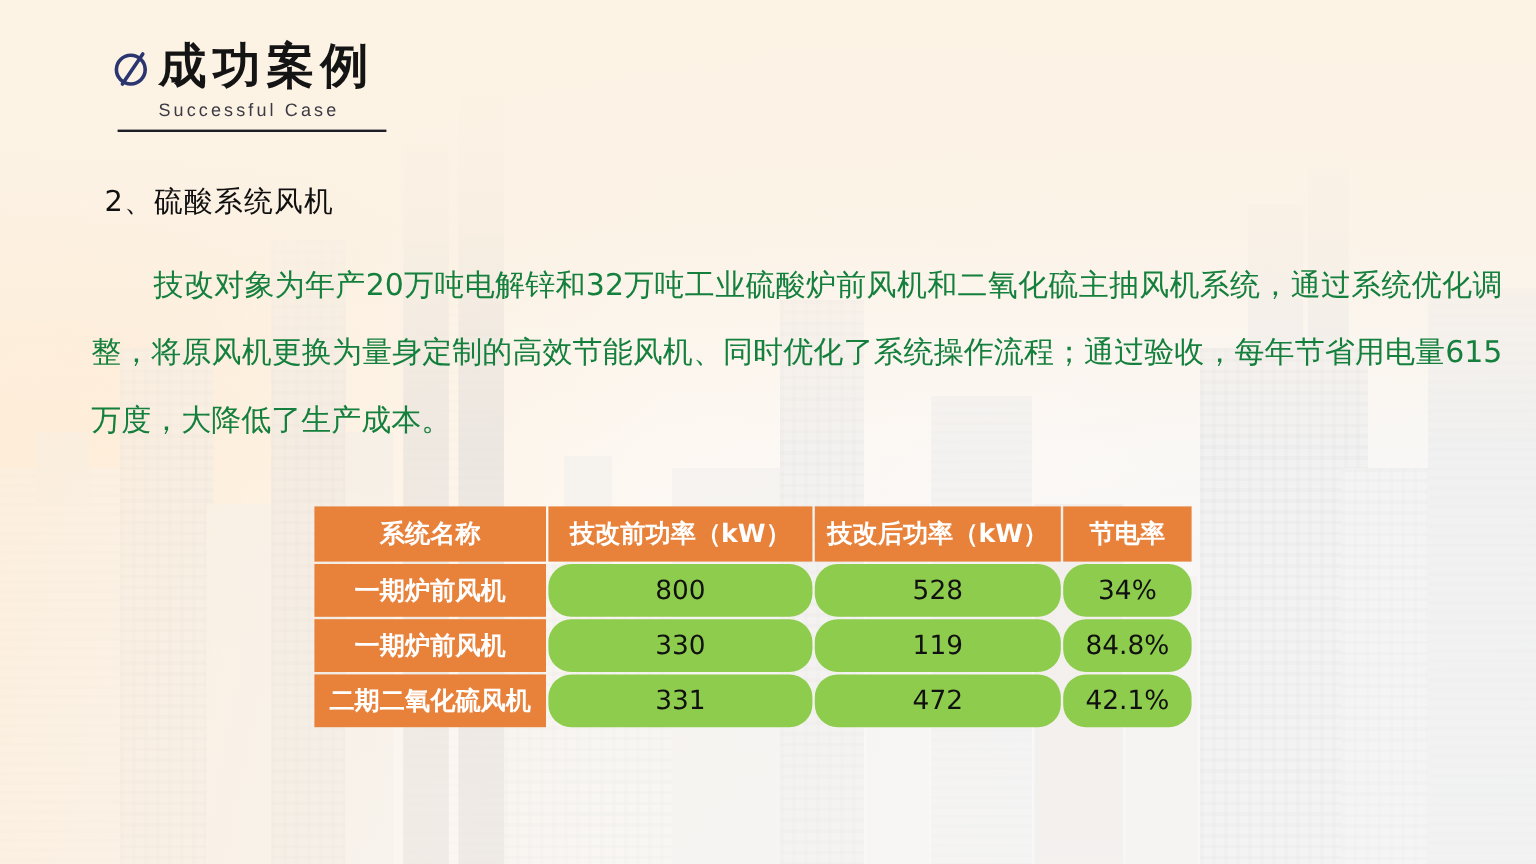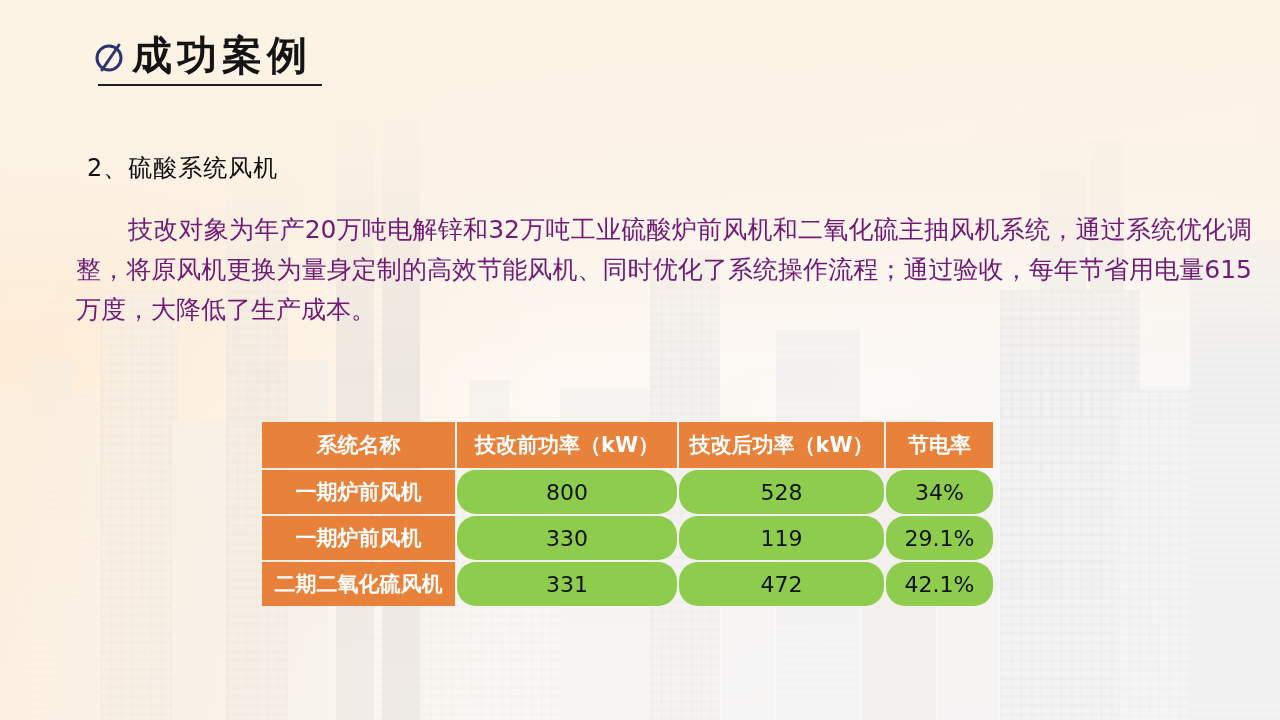--- a/index.html
+++ b/index.html
@@ -144,22 +144,22 @@
     white-space: nowrap;
   }
 
   .paragraph {
     position: absolute;
     left: 76px;
     top: 210px;
     width: 1176px;
     font-family: "DejaVu Sans", "Liberation Sans", sans-serif;
     font-size: 25px;
-    line-height: 40px;
-    color: #701a75;
+    line-height: 56px;
+    color: #15803d;
     text-align: justify;
     text-justify: inter-character;
     text-indent: 52px;
     letter-spacing: 0px;
   }
 
   
   .table-wrap {
     position: absolute;
     left: 260px;
@@ -267,20 +267,21 @@
     <div class="title-row">
       <span class="brand-icon">
         <svg width="34" height="34" viewBox="0 0 34 34" aria-hidden="true">
           <circle cx="17" cy="18" r="12" fill="none" stroke="#2b3570" stroke-width="3"></circle>
           <line x1="27" y1="5" x2="10" y2="30" stroke="#2b3570" stroke-width="3" stroke-linecap="round"></line>
         </svg>
       </span>
       <span class="title-cn">成功案例</span>
     </div>
     <div class="subtitle-wrap">
+      <div class="title-en">Successful Case</div>
       <div class="title-rule"></div>
     </div>
   </div>
 
   <div class="section-head">2、硫酸系统风机</div>
 
   <div class="paragraph">技改对象为年产20万吨电解锌和32万吨工业硫酸炉前风机和二氧化硫主抽风机系统，通过系统优化调整，将原风机更换为量身定制的高效节能风机、同时优化了系统操作流程；通过验收，每年节省用电量615万度，大降低了生产成本。</div>
 
   <div class="table-wrap">
     <table class="data">
@@ -302,21 +303,21 @@
         <tr>
           <td class="rowhead">一期炉前风机</td>
           <td class="val">800</td>
           <td class="val">528</td>
           <td class="val">34%</td>
         </tr>
         <tr>
           <td class="rowhead">一期炉前风机</td>
           <td class="val">330</td>
           <td class="val">119</td>
-          <td class="val">29.1%</td>
+          <td class="val">84.8%</td>
         </tr>
         <tr>
           <td class="rowhead">二期二氧化硫风机</td>
           <td class="val">331</td>
           <td class="val">472</td>
           <td class="val">42.1%</td>
         </tr>
       </tbody>
     </table>
   </div>

